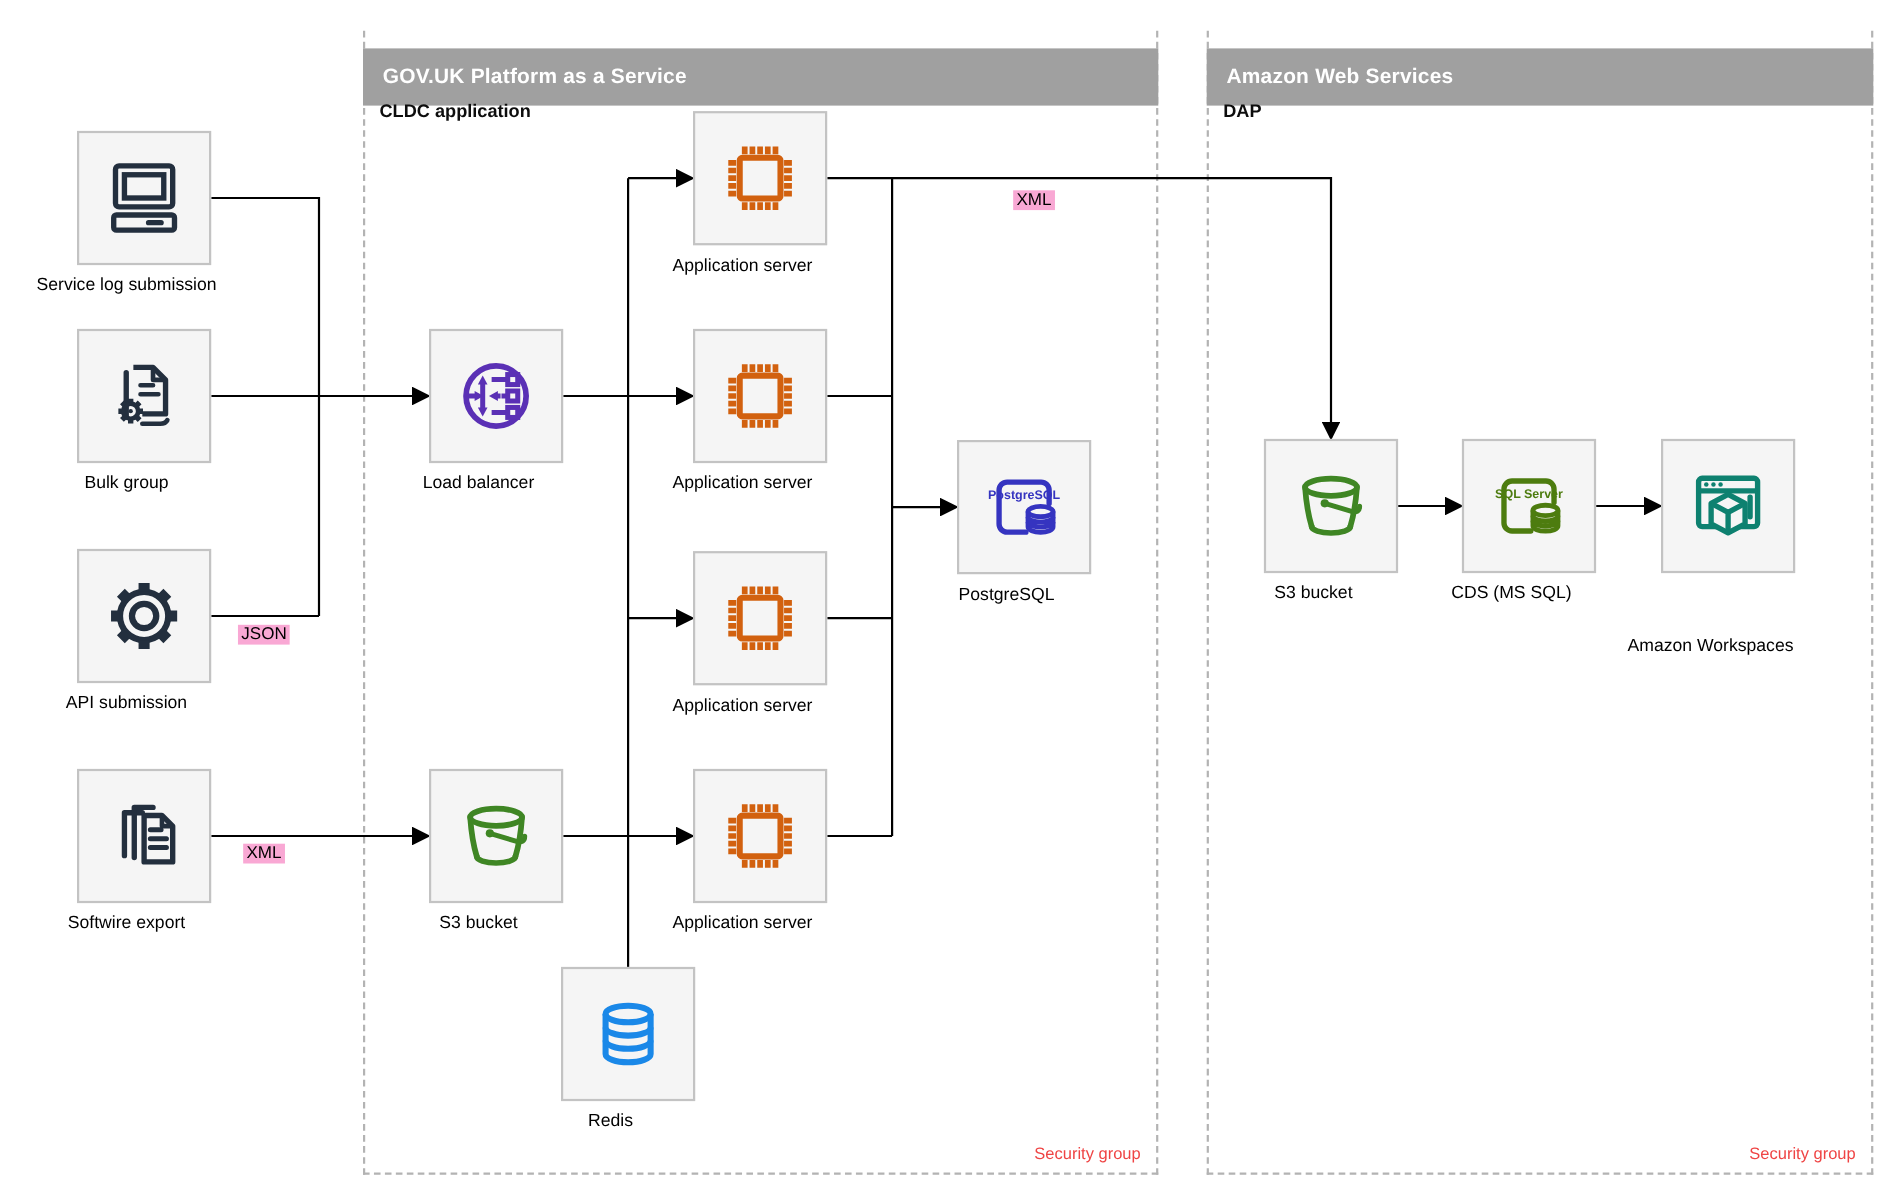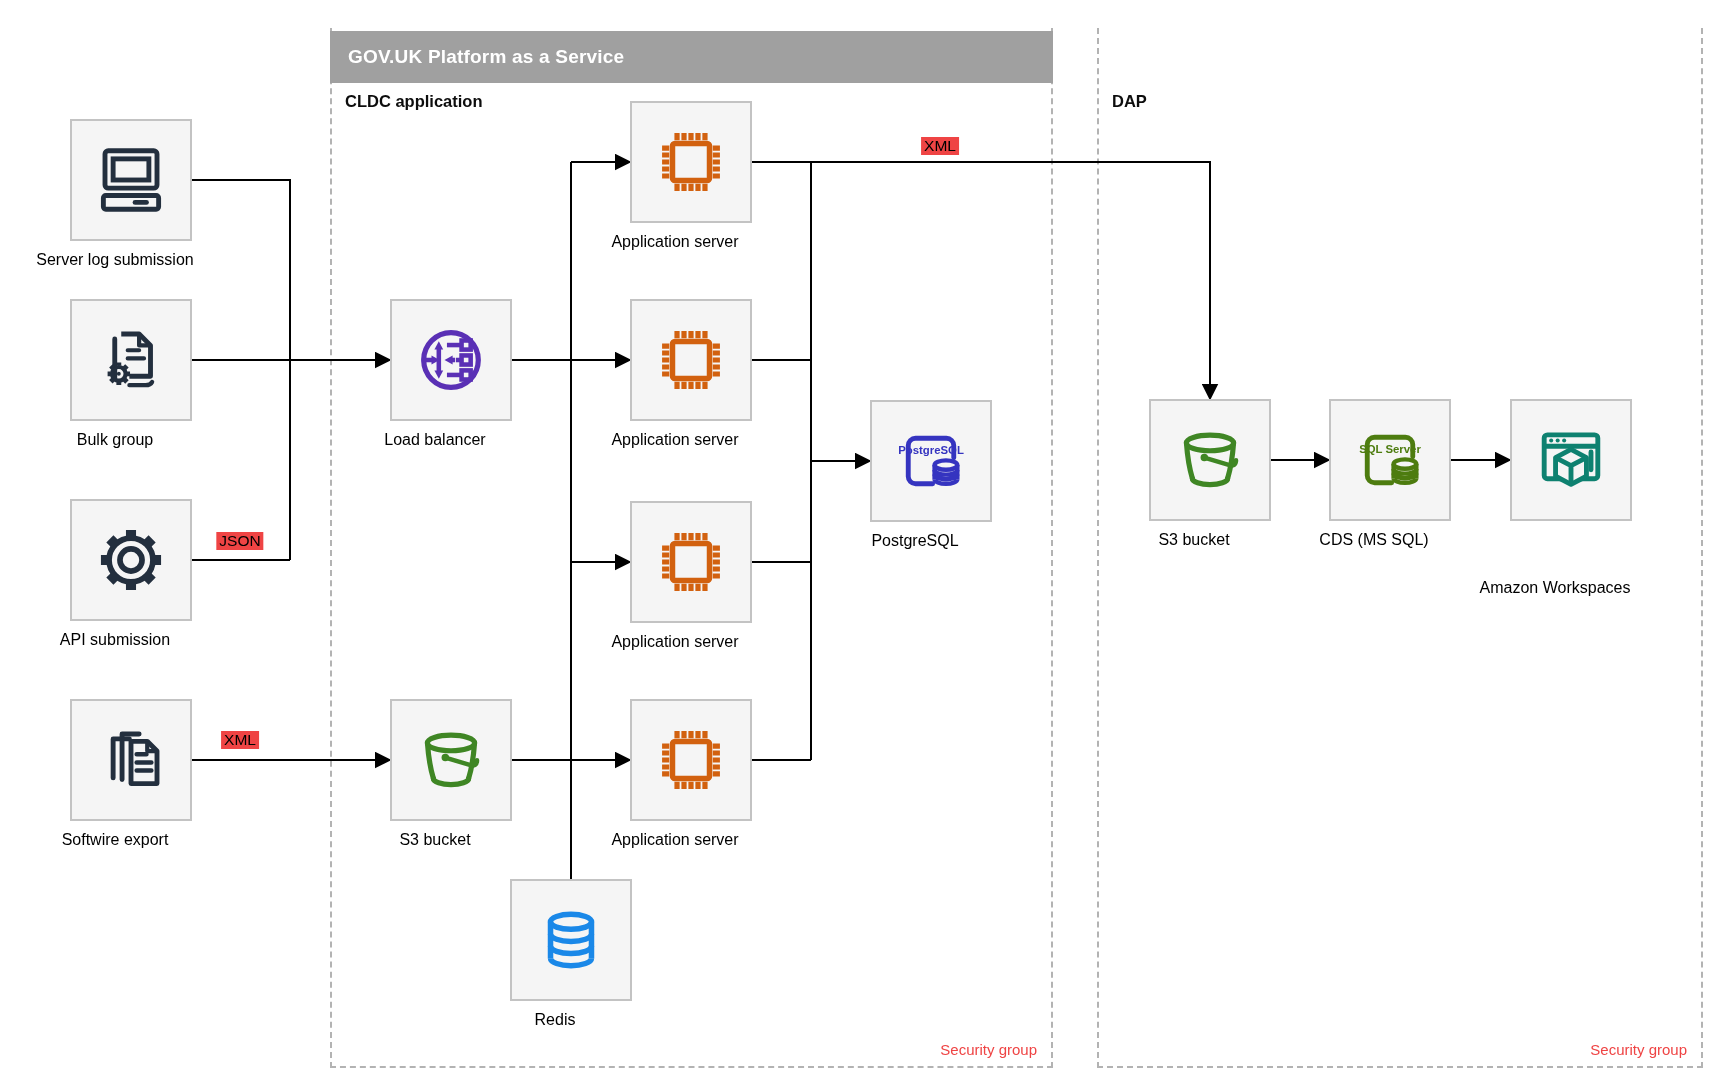--- a/index.html
+++ b/index.html
@@ -1,32 +1,32 @@
 <!DOCTYPE html>
 <html><head>
 <meta charset="utf-8">
 <style>
   html,body{margin:0;padding:0;background:#ffffff;}
   body{width:1712px;height:1082px;position:relative;overflow:hidden;
        font-family:"Liberation Sans","DejaVu Sans",sans-serif;color:#000;}
   #diagram{position:absolute;inset:0;}
   .container{position:absolute;border-left:2px dashed #b3b3b3;border-right:2px dashed #b3b3b3;
              border-bottom:2px dashed #b3b3b3;box-sizing:border-box;}
-  .container-header{position:absolute;left:-2px;right:-2px;top:3px;height:52px;background:#a0a0a0;
+  .container-header{position:absolute;left:-2px;right:-2px;top:16px;height:52px;background:#a0a0a0;
                     display:flex;align-items:center;padding-left:18px;box-sizing:border-box;}
   .container-heading{color:#ffffff;font-size:19px;font-weight:bold;letter-spacing:.2px;}
   .container-sublabel{position:absolute;left:13px;top:64px;font-size:16.5px;font-weight:bold;color:#0d0d0d;}
   .security-label{position:absolute;right:14px;bottom:8px;font-size:15px;color:#ef4444;}
   svg#edges{position:absolute;left:0;top:0;z-index:1;}
   .node{position:absolute;width:122px;height:122px;background:#f5f5f5;border:2px solid #c3c3c3;
         box-sizing:border-box;z-index:2;display:flex;align-items:center;justify-content:center;}
   .node .icon{display:block;line-height:0;}
   .node-label{position:absolute;width:208px;text-align:center;font-size:16px;color:#000;z-index:2;}
   .edge-label{position:absolute;transform:translate(-50%,-50%);font-size:15.5px;color:#000;z-index:3;
-              background:#ef4444;padding:0 3px;}
+              background:#f9a8d4;padding:0 3px;margin-top:36px;}
 </style>
 </head>
 <body>
 
 <div id="diagram">
 
   <svg id="edges" width="1712" height="1082">
     <defs>
       <marker id="arrow" viewBox="0 0 10 10" refX="8.5" refY="5" markerWidth="8.5" markerHeight="8.5" orient="auto-start-reverse">
         <path d="M0,0 L10,5 L0,10 z" fill="#000"></path>
@@ -56,34 +56,37 @@
 
   <div class="container" id="c-paas" style="left: 330px; top: 28px; width: 723px; height: 1040px;">
     <div class="container-header" style="height: 52px;">
       <span class="container-heading">GOV.UK Platform as a Service</span>
     </div>
     <div class="container-sublabel">CLDC application</div>
     <div class="security-label">Security group</div>
   </div>
 
   <div class="container" id="c-aws" style="left: 1097px; top: 28px; width: 606px; height: 1040px;">
+    <div class="container-header" style="height: 52px;">
+      <span class="container-heading">Amazon Web Services</span>
+    </div>
     <div class="container-sublabel">DAP</div>
     <div class="security-label">Security group</div>
   </div>
 
   <div id="nodes-layer">
       <div class="node" style="left: 70px; top: 119px;">
         <span class="icon" style="color: rgb(35, 47, 62);"><svg width="78" height="78" viewBox="0 0 48 48">
             <rect x="8" y="6" width="32" height="23" rx="2" fill="none" stroke="currentColor" stroke-width="3"></rect>
       <rect x="13" y="11" width="22" height="13" fill="none" stroke="currentColor" stroke-width="3"></rect>
       <rect x="7" y="33.5" width="34" height="8.5" rx="1.5" fill="none" stroke="currentColor" stroke-width="3"></rect>
       <rect x="25" y="36.3" width="10" height="3" rx="1.5" fill="currentColor"></rect>
           </svg></span>
       </div>
-      <div class="node-label" style="left: 11px; top: 251px;">Server log submission</div>
+      <div class="node-label" style="left: 11px; top: 251px;">Service log submission</div>
       <div class="node" style="left: 70px; top: 299px;">
         <span class="icon" style="color: rgb(35, 47, 62);"><svg width="78" height="78" viewBox="0 0 48 48">
             <path d="M14 11 v24" fill="none" stroke="currentColor" stroke-width="3" stroke-linecap="round"></path>
       <path d="M18 8 H29 L36 15 V34 H23" fill="none" stroke="currentColor" stroke-width="3" stroke-linejoin="round"></path>
       <path d="M29 8 v7 h7" fill="none" stroke="currentColor" stroke-width="2.6" stroke-linejoin="round"></path>
       <path d="M22 18 h7 M22 23 h10" fill="none" stroke="currentColor" stroke-width="2.6" stroke-linecap="round"></path>
       <path d="M23 39.5 h10 q3 0 4 -2" fill="none" stroke="currentColor" stroke-width="2.6" stroke-linecap="round"></path>
       <circle cx="16.5" cy="32.5" r="4.2" fill="none" stroke="currentColor" stroke-width="2.6"></circle>
       <g stroke="currentColor" stroke-width="3">
         <path d="M16.5 25.6 v2 M16.5 37.4 v2 M9.6 32.5 h2 M21.4 32.5 h2 M11.6 27.6 l1.5 1.5 M20 36 l1.5 1.5 M11.6 37.4 l1.5 -1.5 M20 29.1 l1.5 -1.5"></path>

